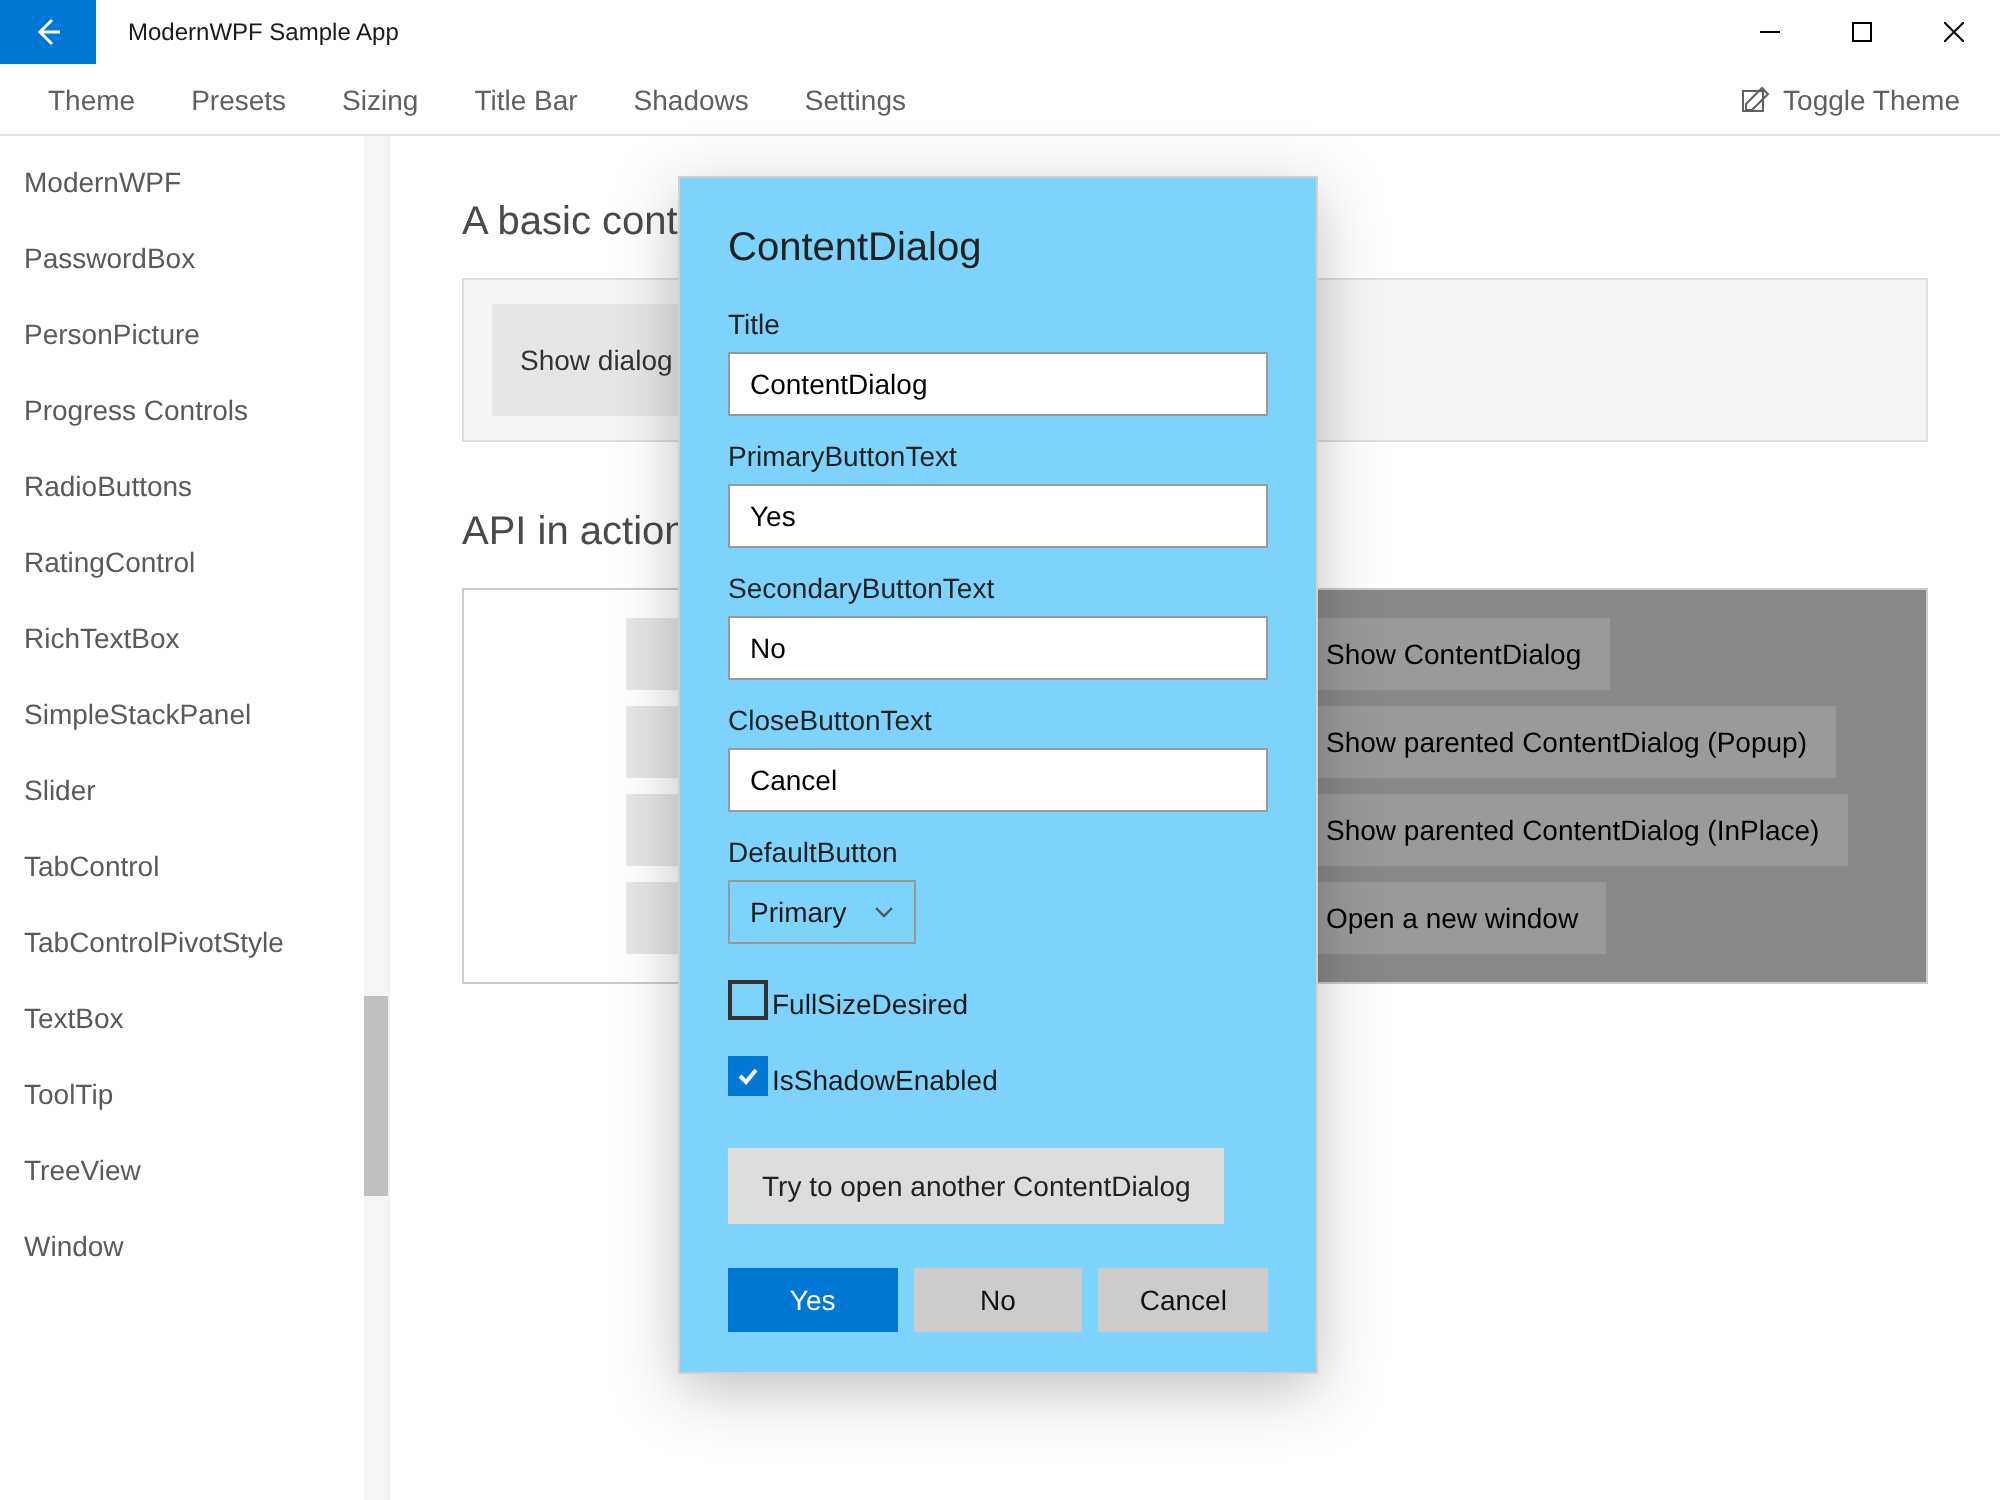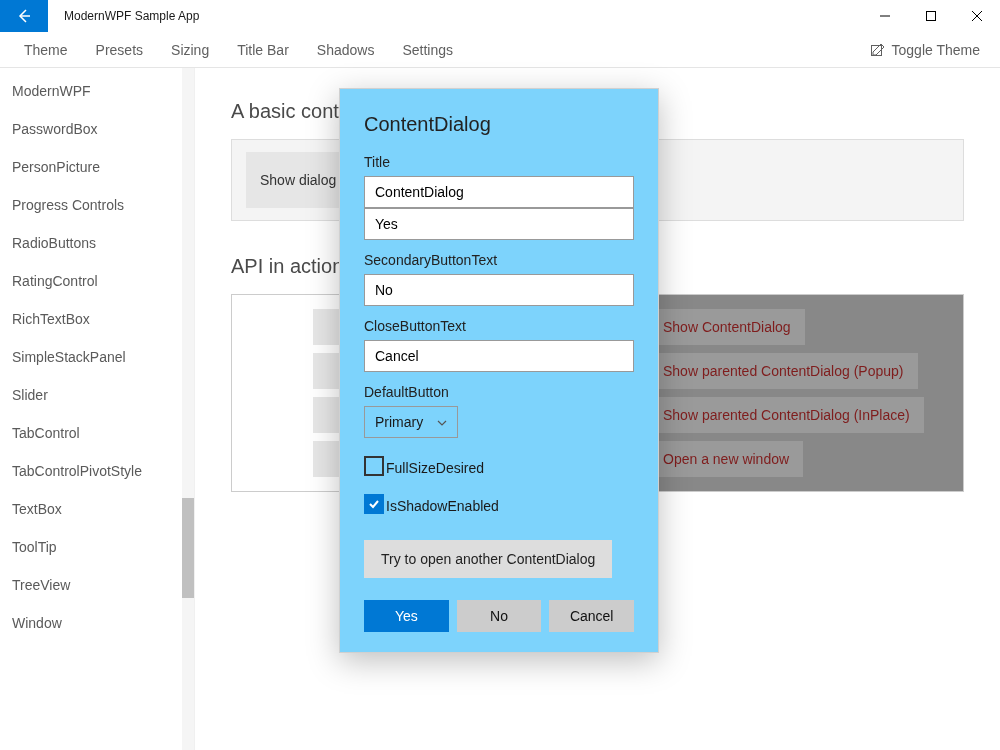--- a/index.html
+++ b/index.html
@@ -152,21 +152,21 @@
     background: #888;
     padding: 14px 16px;
     width: 330px;
     display: flex;
     flex-direction: column;
     gap: 8px;
   }
   .darkbtn {
     border: 0;
     background: #9a9a9a;
-    color: #7f1d1d;
+    color: #000000;
     padding: 10px 14px;
     font: inherit;
     font-size: 14px;
     text-align: center;
     align-self: flex-start;
   }
   .dialog {
     position: absolute;
     left: 339px;
     top: 88px;
@@ -347,20 +347,21 @@
     </div>
   </div>
 </div>
 
 <div class="dialog">
   <div class="dlgtitle">ContentDialog</div>
 
   <label class="fieldlbl">Title</label>
   <input class="txt" value="ContentDialog" style="">
 
+  <label class="fieldlbl">PrimaryButtonText</label>
   <input class="txt" value="Yes" style="">
 
   <label class="fieldlbl">SecondaryButtonText</label>
   <input class="txt" value="No" style="">
 
   <label class="fieldlbl">CloseButtonText</label>
   <input class="txt" value="Cancel" style="">
 
   <label class="fieldlbl">DefaultButton</label>
   <div class="combobox">

